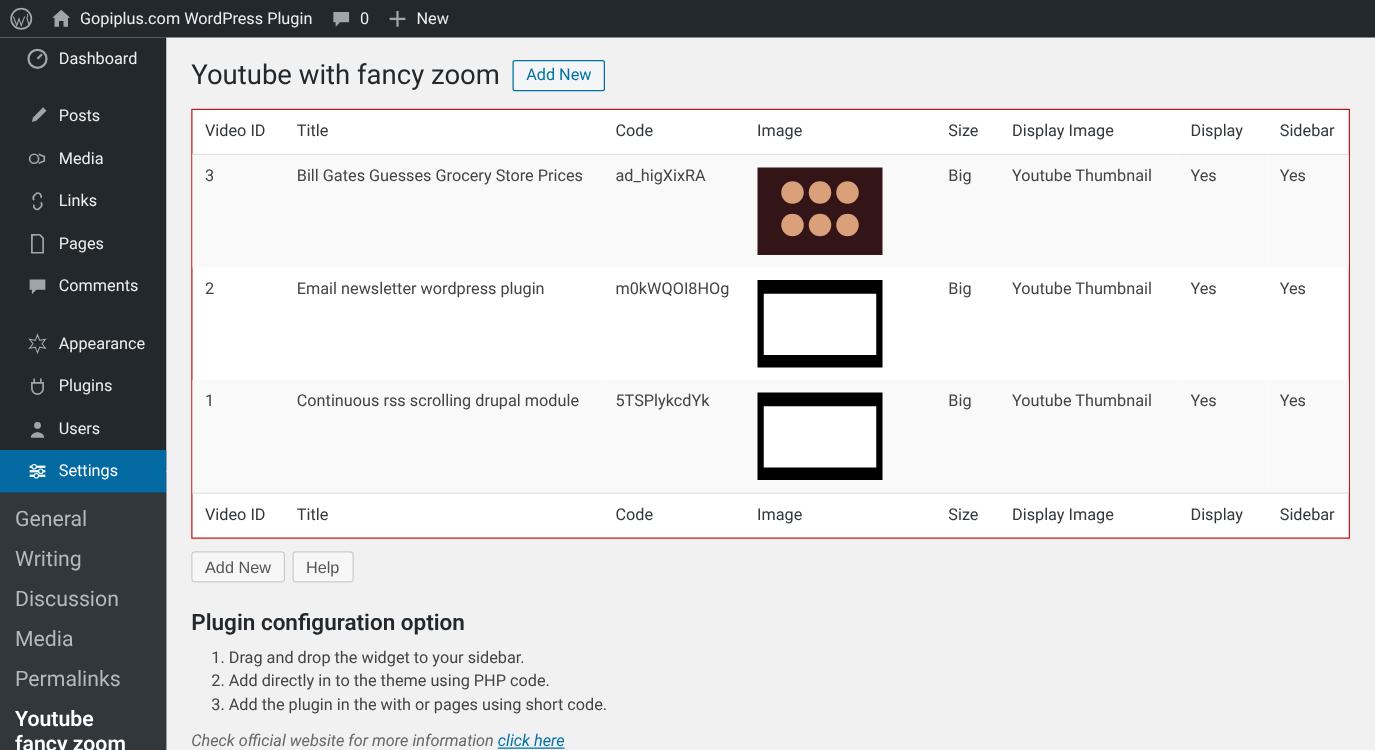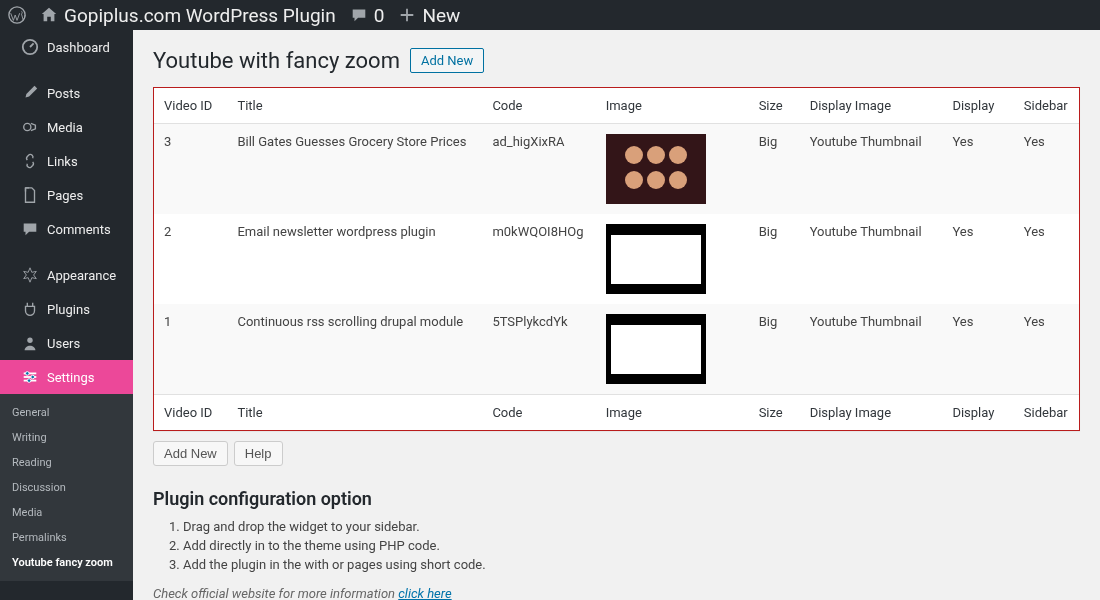--- a/index.html
+++ b/index.html
@@ -1,30 +1,30 @@
 <!DOCTYPE html>
 <html><head>
 <meta charset="utf-8">
 <style>
 * { margin: 0; padding: 0; box-sizing: border-box; }
 body { font-family: -apple-system, BlinkMacSystemFont, "Segoe UI", Roboto, sans-serif; font-size: 13px; color: #444; background: #f1f1f1; }
-.adminbar { height: 30px; background: #23282d; color: #eee; display: flex; align-items: center; padding: 0 8px; font-size: 19px; justify-content: space-between; }
+.adminbar { height: 30px; background: #23282d; color: #eee; display: flex; align-items: center; padding: 0 8px; font-size: 13px; justify-content: space-between; }
 .adminbar-left, .adminbar-right { display: flex; align-items: center; gap: 14px; }
 .ab-item { display: flex; align-items: center; gap: 6px; color: #eee; cursor: pointer; }
 .ab-item svg { width: 18px; height: 18px; fill: #a0a5aa; }
 .wrap { display: flex; min-height: calc(100vh - 30px); }
 .sidebar { width: 133px; background: #23282d; color: #eee; flex-shrink: 0; }
 .menu-item { display: flex; align-items: center; gap: 8px; padding: 8px 21px; color: #eee; cursor: pointer; font-size: 13px; }
 .menu-item svg { width: 18px; height: 18px; fill: #a0a5aa; flex-shrink: 0; }
 .menu-sep { height: 12px; }
-.menu-item.current { background: #ec4899; color: #fff; position: relative; }
+.menu-item.current { background: #0369a1; color: #fff; position: relative; }
 .menu-item.current svg { fill: #fff; }
 .menu-item.current::after { content: ""; position: absolute; right: -8px; top: 50%; margin-top: -8px; border: 8px solid transparent; border-right-color: #f1f1f1; }
 .submenu { background: #32373c; padding: 6px 0; }
-.submenu-item { padding: 6px 12px; color: #b4b9be; cursor: pointer; font-size: 11px; }
+.submenu-item { padding: 6px 12px; color: #b4b9be; cursor: pointer; font-size: 17px; }
 .submenu-item.current { color: #fff; font-weight: 600; }
 .content { flex: 1; padding: 10px 20px 40px 20px; position: relative; }
 .heading-row { display: flex; align-items: center; gap: 10px; margin: 8px 0 14px 0; }
 h1 { font-size: 22px; font-weight: 400; color: #23282d; }
 .page-title-action { display: inline-block; padding: 4px 10px; border: 1px solid #0071a1; color: #0071a1; background: #f3f5f6; border-radius: 2px; font-size: 13px; cursor: pointer; }
 table.list { width: 100%; border-spacing: 0; background: #fff; border: 1px solid #b91c1c; box-shadow: 0 1px 1px rgba(0,0,0,.04); }
 table.list th, table.list td { text-align: left; padding: 10px; font-size: 13px; vertical-align: top; }
 table.list thead th, table.list tfoot th { font-weight: 400; color: #32373c; border-bottom: 1px solid #e1e1e1; }
 table.list tfoot th { border-bottom: none; border-top: 1px solid #e1e1e1; }
 table.list tbody tr:nth-child(odd) { background: #f9f9f9; }
@@ -149,21 +149,20 @@
           <rect x="3" y="13" width="14" height="2"></rect>
           <circle cx="7" cy="6" r="2" fill="#0073aa" stroke="#fff"></circle>
           <circle cx="13" cy="10" r="2" fill="#0073aa" stroke="#fff"></circle>
           <circle cx="9" cy="14" r="2" fill="#0073aa" stroke="#fff"></circle>
         </svg>
         <span>Settings</span>
       </div>
     <div class="submenu">
       <div class="submenu-item">General</div>
       <div class="submenu-item">Writing</div>
-      <div class="submenu-item">Reading</div>
       <div class="submenu-item">Discussion</div>
       <div class="submenu-item">Media</div>
       <div class="submenu-item">Permalinks</div>
       <div class="submenu-item current">Youtube fancy zoom</div>
     </div>
 
   </div>
 
   <div class="content">
     <div class="heading-row">

